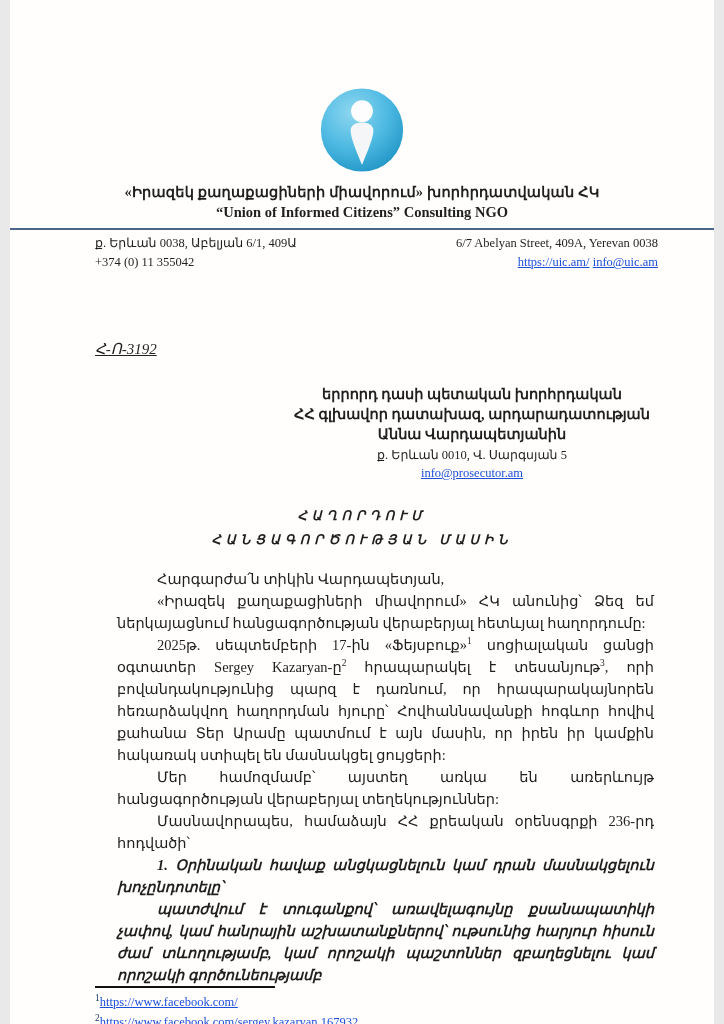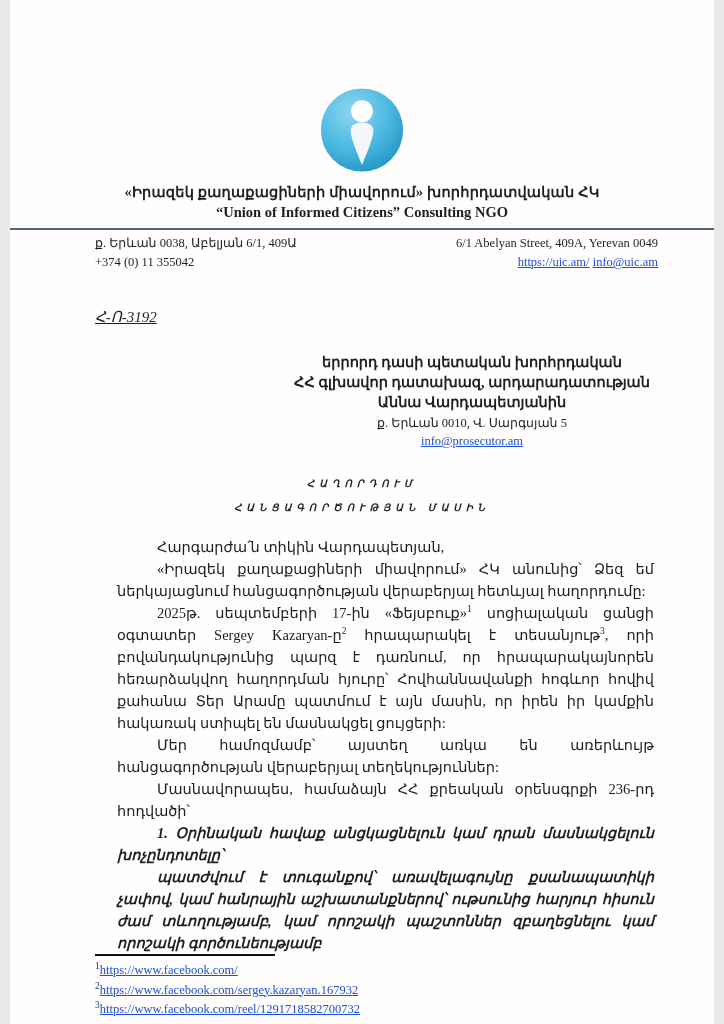--- a/index.html
+++ b/index.html
@@ -30,34 +30,34 @@
   .contacts-right { text-align: right; }
   a.link, .link {
     color: #1d4ed8; text-decoration: underline; cursor: pointer;
   }
   
   .ref-date-row {
     display: flex; justify-content: space-between;
     padding: 36px 60px 0 85px;
     font-size: 15px; font-style: italic;
   }
-  .ref-number { text-decoration: underline; }
+  .ref-number { text-decoration: underline; margin-top: 32px; }
   .date u { text-decoration: underline; }
   
   .recipient {
     width: 372px; margin: 26px 56px 0 auto;
     text-align: center;
   }
   .recipient-line { font-size: 14.5px; font-weight: bold; line-height: 20px; }
   .recipient-address { font-size: 12.5px; margin-top: 2px; line-height: 18px; }
   .recipient-email { font-size: 12.5px; line-height: 18px; }
   
   .doc-title { text-align: center; margin-top: 22px; }
   .doc-title-line {
-    font-size: 10px; font-weight: bold; font-style: italic;
+    font-size: 13px; font-weight: bold; font-style: italic;
     letter-spacing: 5px; line-height: 24px;
   }
   
   .body-text { padding: 16px 60px 0 107px; font-size: 14.5px; line-height: 22px; }
   .body-text p { text-align: justify; text-indent: 40px; }
   .bold-italic { font-weight: bold; font-style: italic; }
   sup { font-size: 9.5px; line-height: 0; }
   
   .footnotes { margin-top: auto; padding: 0 60px 74px 85px; }
   .footnote-separator { border: none; border-top: 2px solid #111; width: 180px; margin-left: 0; }
@@ -90,21 +90,21 @@
   </div>
 
   <hr class="header-rule">
 
   <div class="contacts">
     <div class="contacts-left">
       <div>ք. Երևան 0038, Աբելյան 6/1, 409Ա</div>
       <div>+374 (0) 11 355042</div>
     </div>
     <div class="contacts-right">
-      <div>6/1 Abelyan Street, 409A, Yerevan 0049</div>
+      <div>6/7 Abelyan Street, 409A, Yerevan 0038</div>
       <div>
         <a class="link">https://uic.am/</a>
         <a class="link">info@uic.am</a>
       </div>
     </div>
   </div>
 
   <div class="ref-date-row">
     <span class="ref-number">Հ-Ո-3192</span>
   </div>

